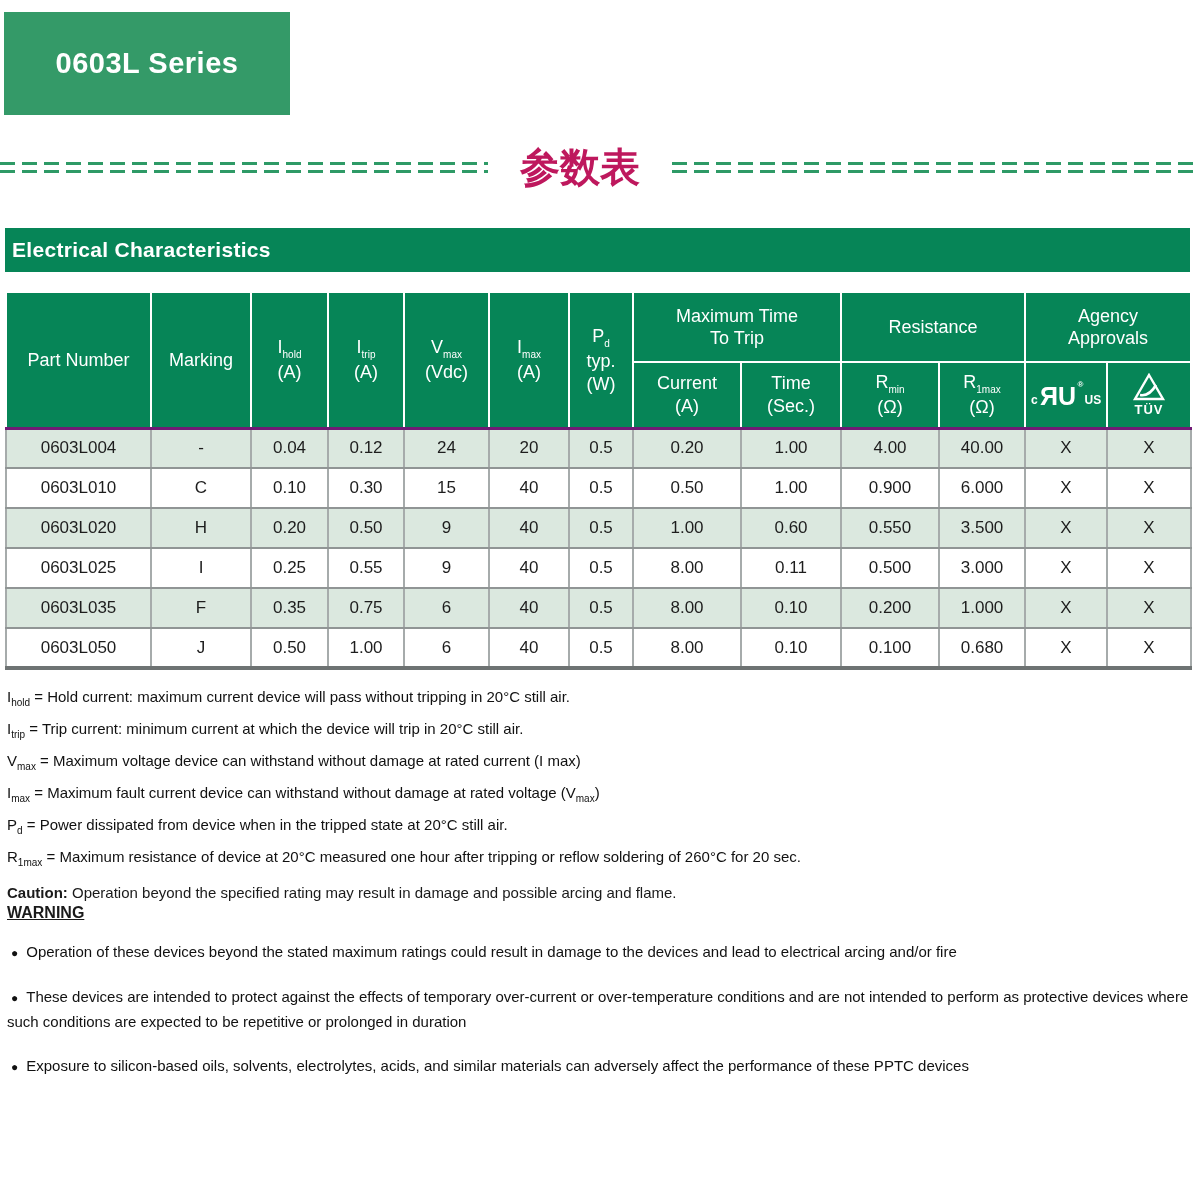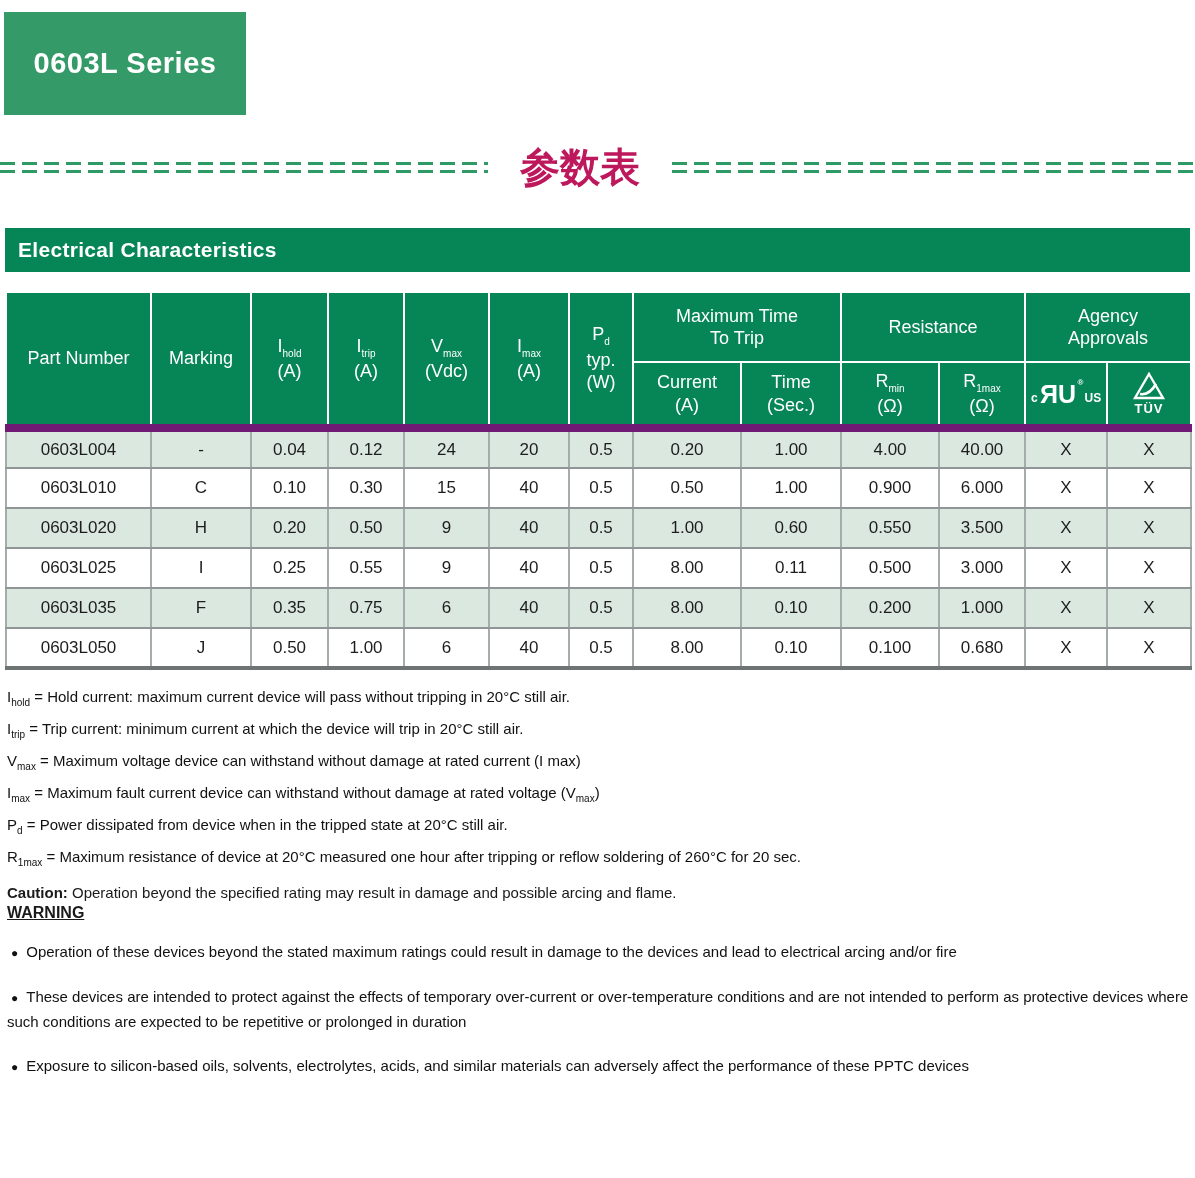--- a/index.html
+++ b/index.html
@@ -8,21 +8,21 @@
     width: 1195px; height: 1178px;
     font-family: "Liberation Sans", "DejaVu Sans", sans-serif;
     color: #1a1a1a;
     position: relative;
     overflow: hidden;
   }
 
   
   .series-badge {
     position: absolute; left: 4px; top: 12px;
-    width: 242px; height: 103px;
+    width: 286px; height: 103px;
     background: #349A68;
     color: #ffffff;
     font-size: 29px; font-weight: bold;
     display: flex; align-items: center; justify-content: center;
     letter-spacing: 0.5px;
   }
 
   
   .title-row {
     position: absolute; left: 0; top: 138px; width: 1195px; height: 58px;
@@ -45,21 +45,21 @@
     white-space: nowrap; line-height: 1;
   }
 
   
   .section-bar {
     position: absolute; left: 5px; top: 228px;
     width: 1185px; height: 44px;
     background: #068557;
     color: #ffffff; font-size: 21px; font-weight: bold;
     display: flex; align-items: center;
-    padding-left: 13px; letter-spacing: 0.3px;
+    padding-left: 7px; letter-spacing: 0.3px;
   }
 
   
   table.spec {
     position: absolute; left: 5px; top: 291px;
     width: 1185px;
     border-collapse: collapse;
     table-layout: fixed;
     text-align: center;
   }
@@ -79,21 +79,21 @@
   table.spec tbody td {
     height: 40px;
     font-size: 17px;
     border: 2px solid #a6abab;
     border-top: 2px solid #909595;
     border-bottom: 2px solid #909595;
     background: #ffffff;
     color: #1d1d1d;
   }
   table.spec tbody tr:nth-child(odd) td { background: #DBE8DF; }
-  table.spec tbody tr:first-child td { border-top: 8px solid #701a75; }
+  table.spec tbody tr:first-child td { border-top: 3px solid #701a75; }
   table.spec tbody tr:last-child td  { border-bottom: 4px solid #6e7373; }
 
   
   .ul-mark { display: inline-flex; align-items: flex-end; justify-content: center; gap: 1px; }
   .ul-mark .tiny { font-size: 12px; font-weight: bold; color: #fff; line-height: 1; padding-bottom: 3px; }
   .ul-mark .reg  { font-size: 8px;  font-weight: bold; color: #fff; line-height: 1; align-self: flex-start; }
   .tuv-mark { display: inline-flex; flex-direction: column; align-items: center; line-height: 1; }
   .tuv-mark .tuv-text { font-size: 13px; font-weight: bold; color: #fff; letter-spacing: 1px; margin-top: 2px; }
 
   

